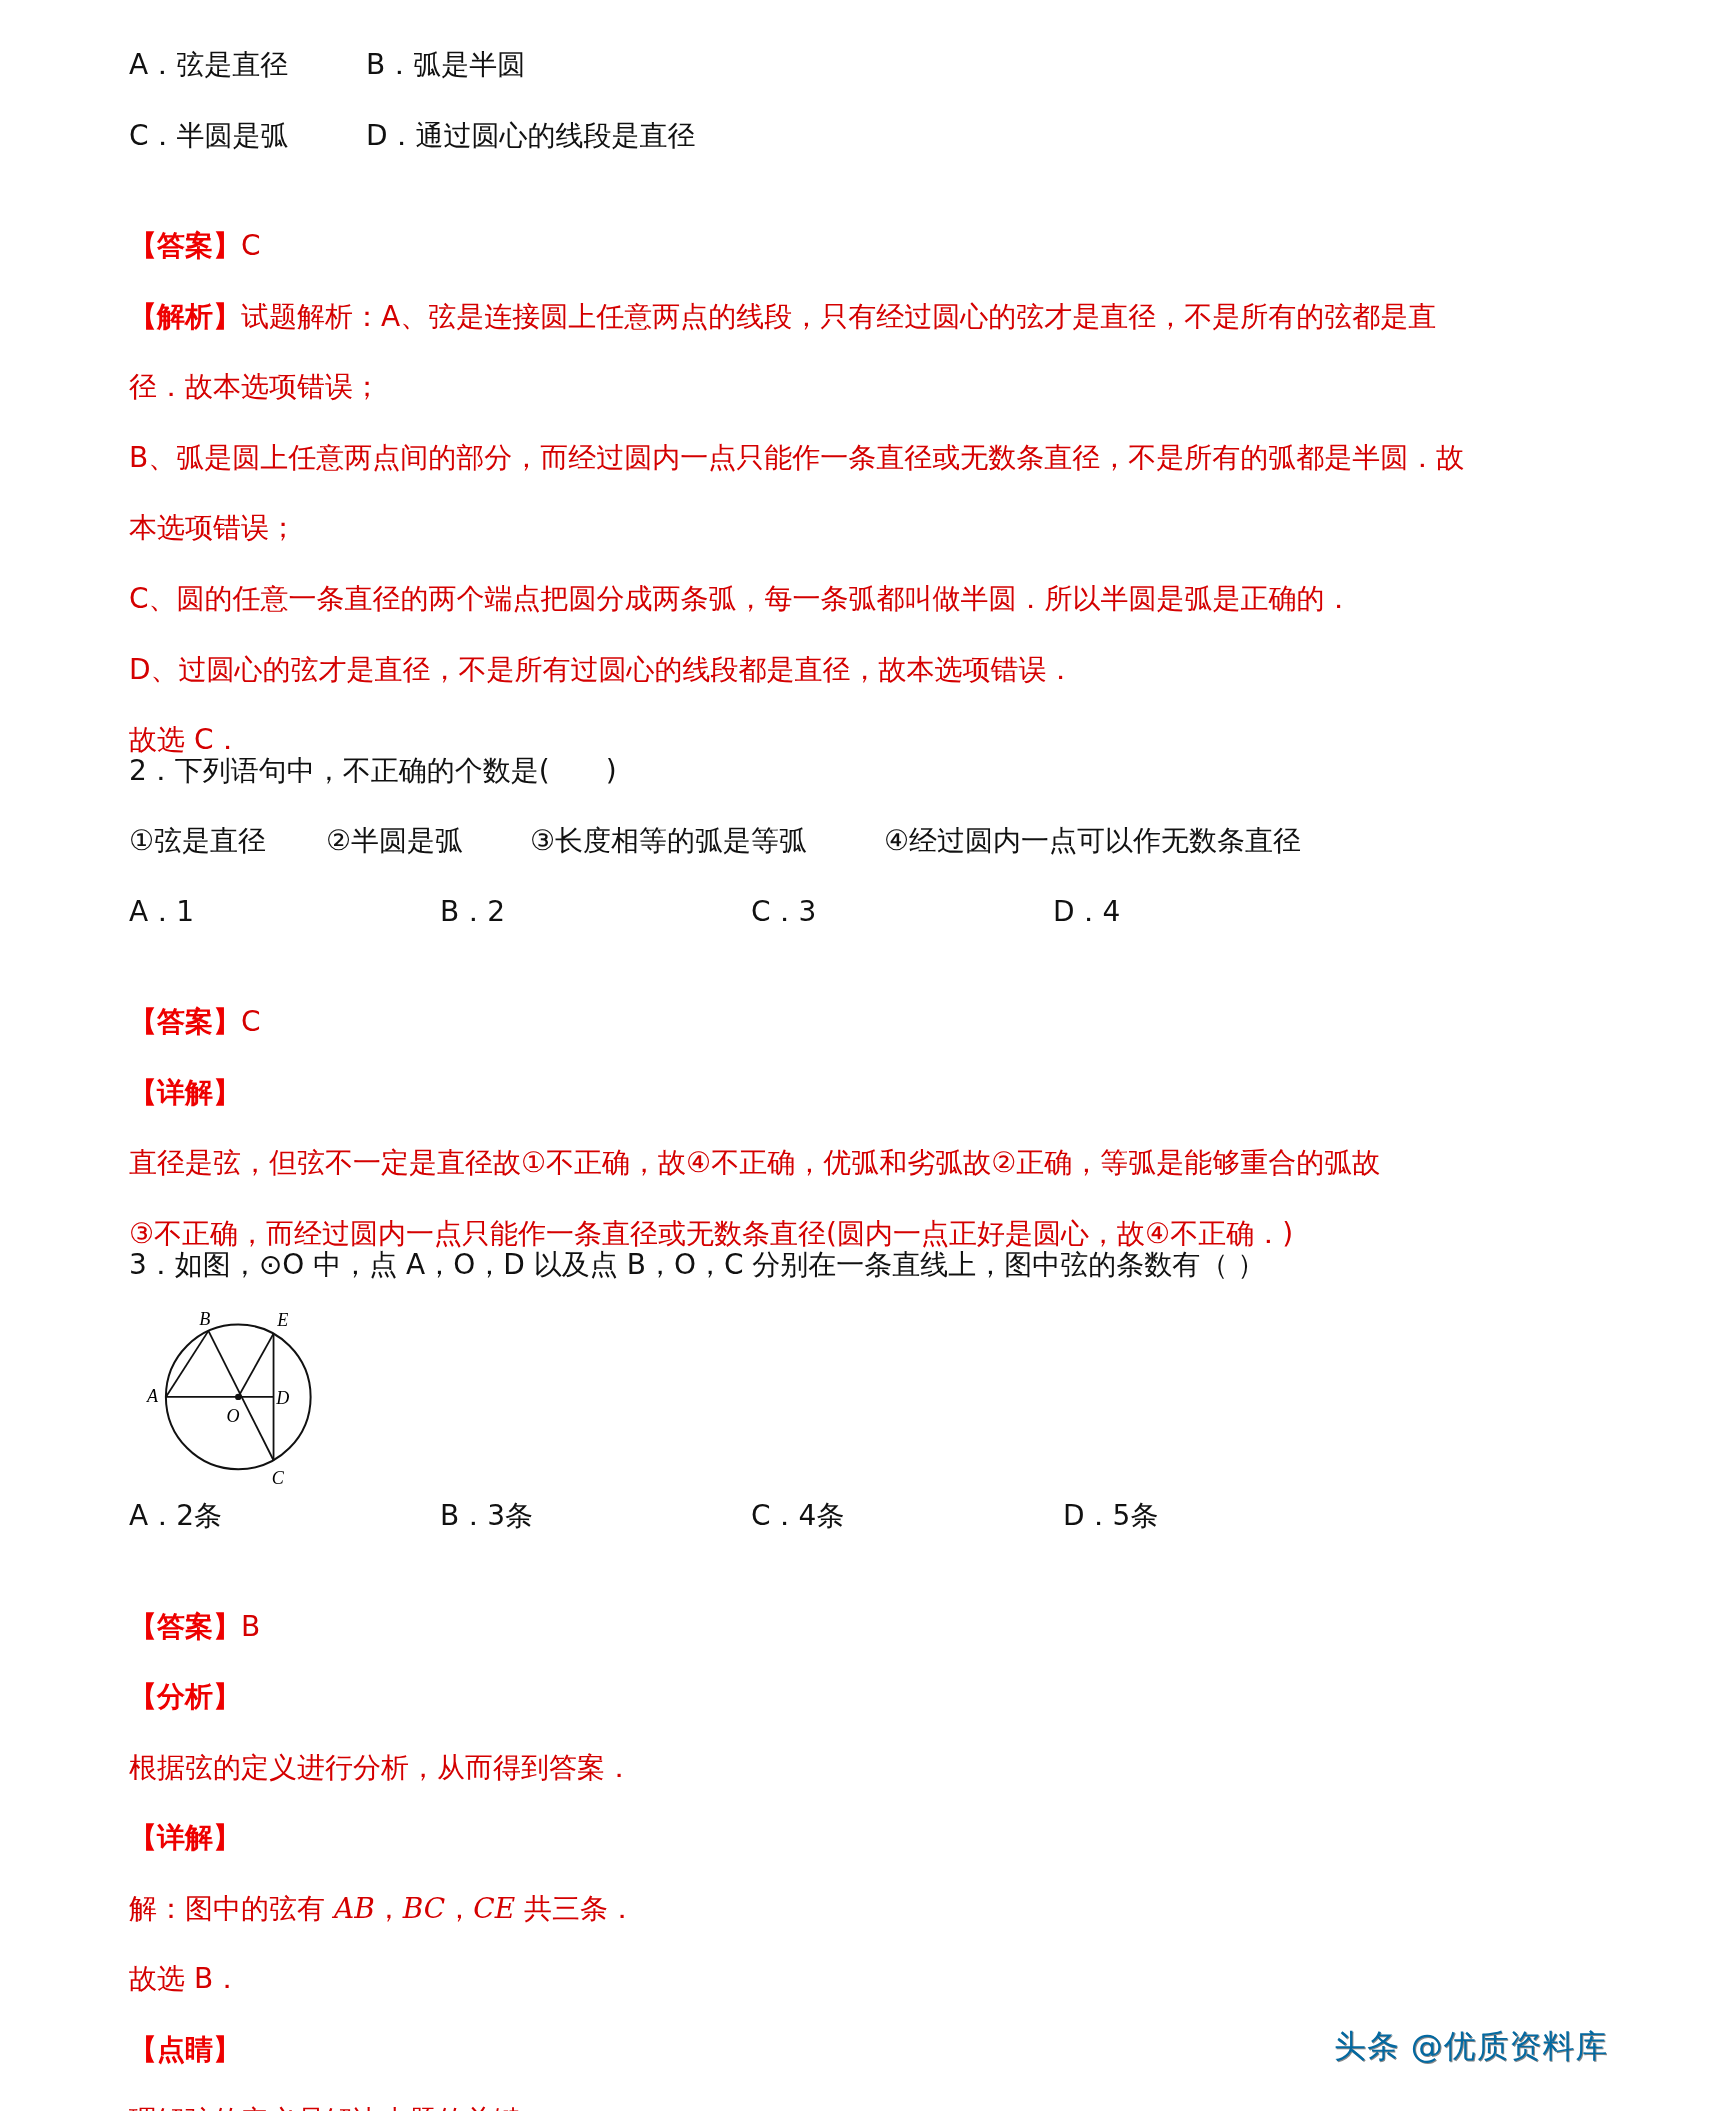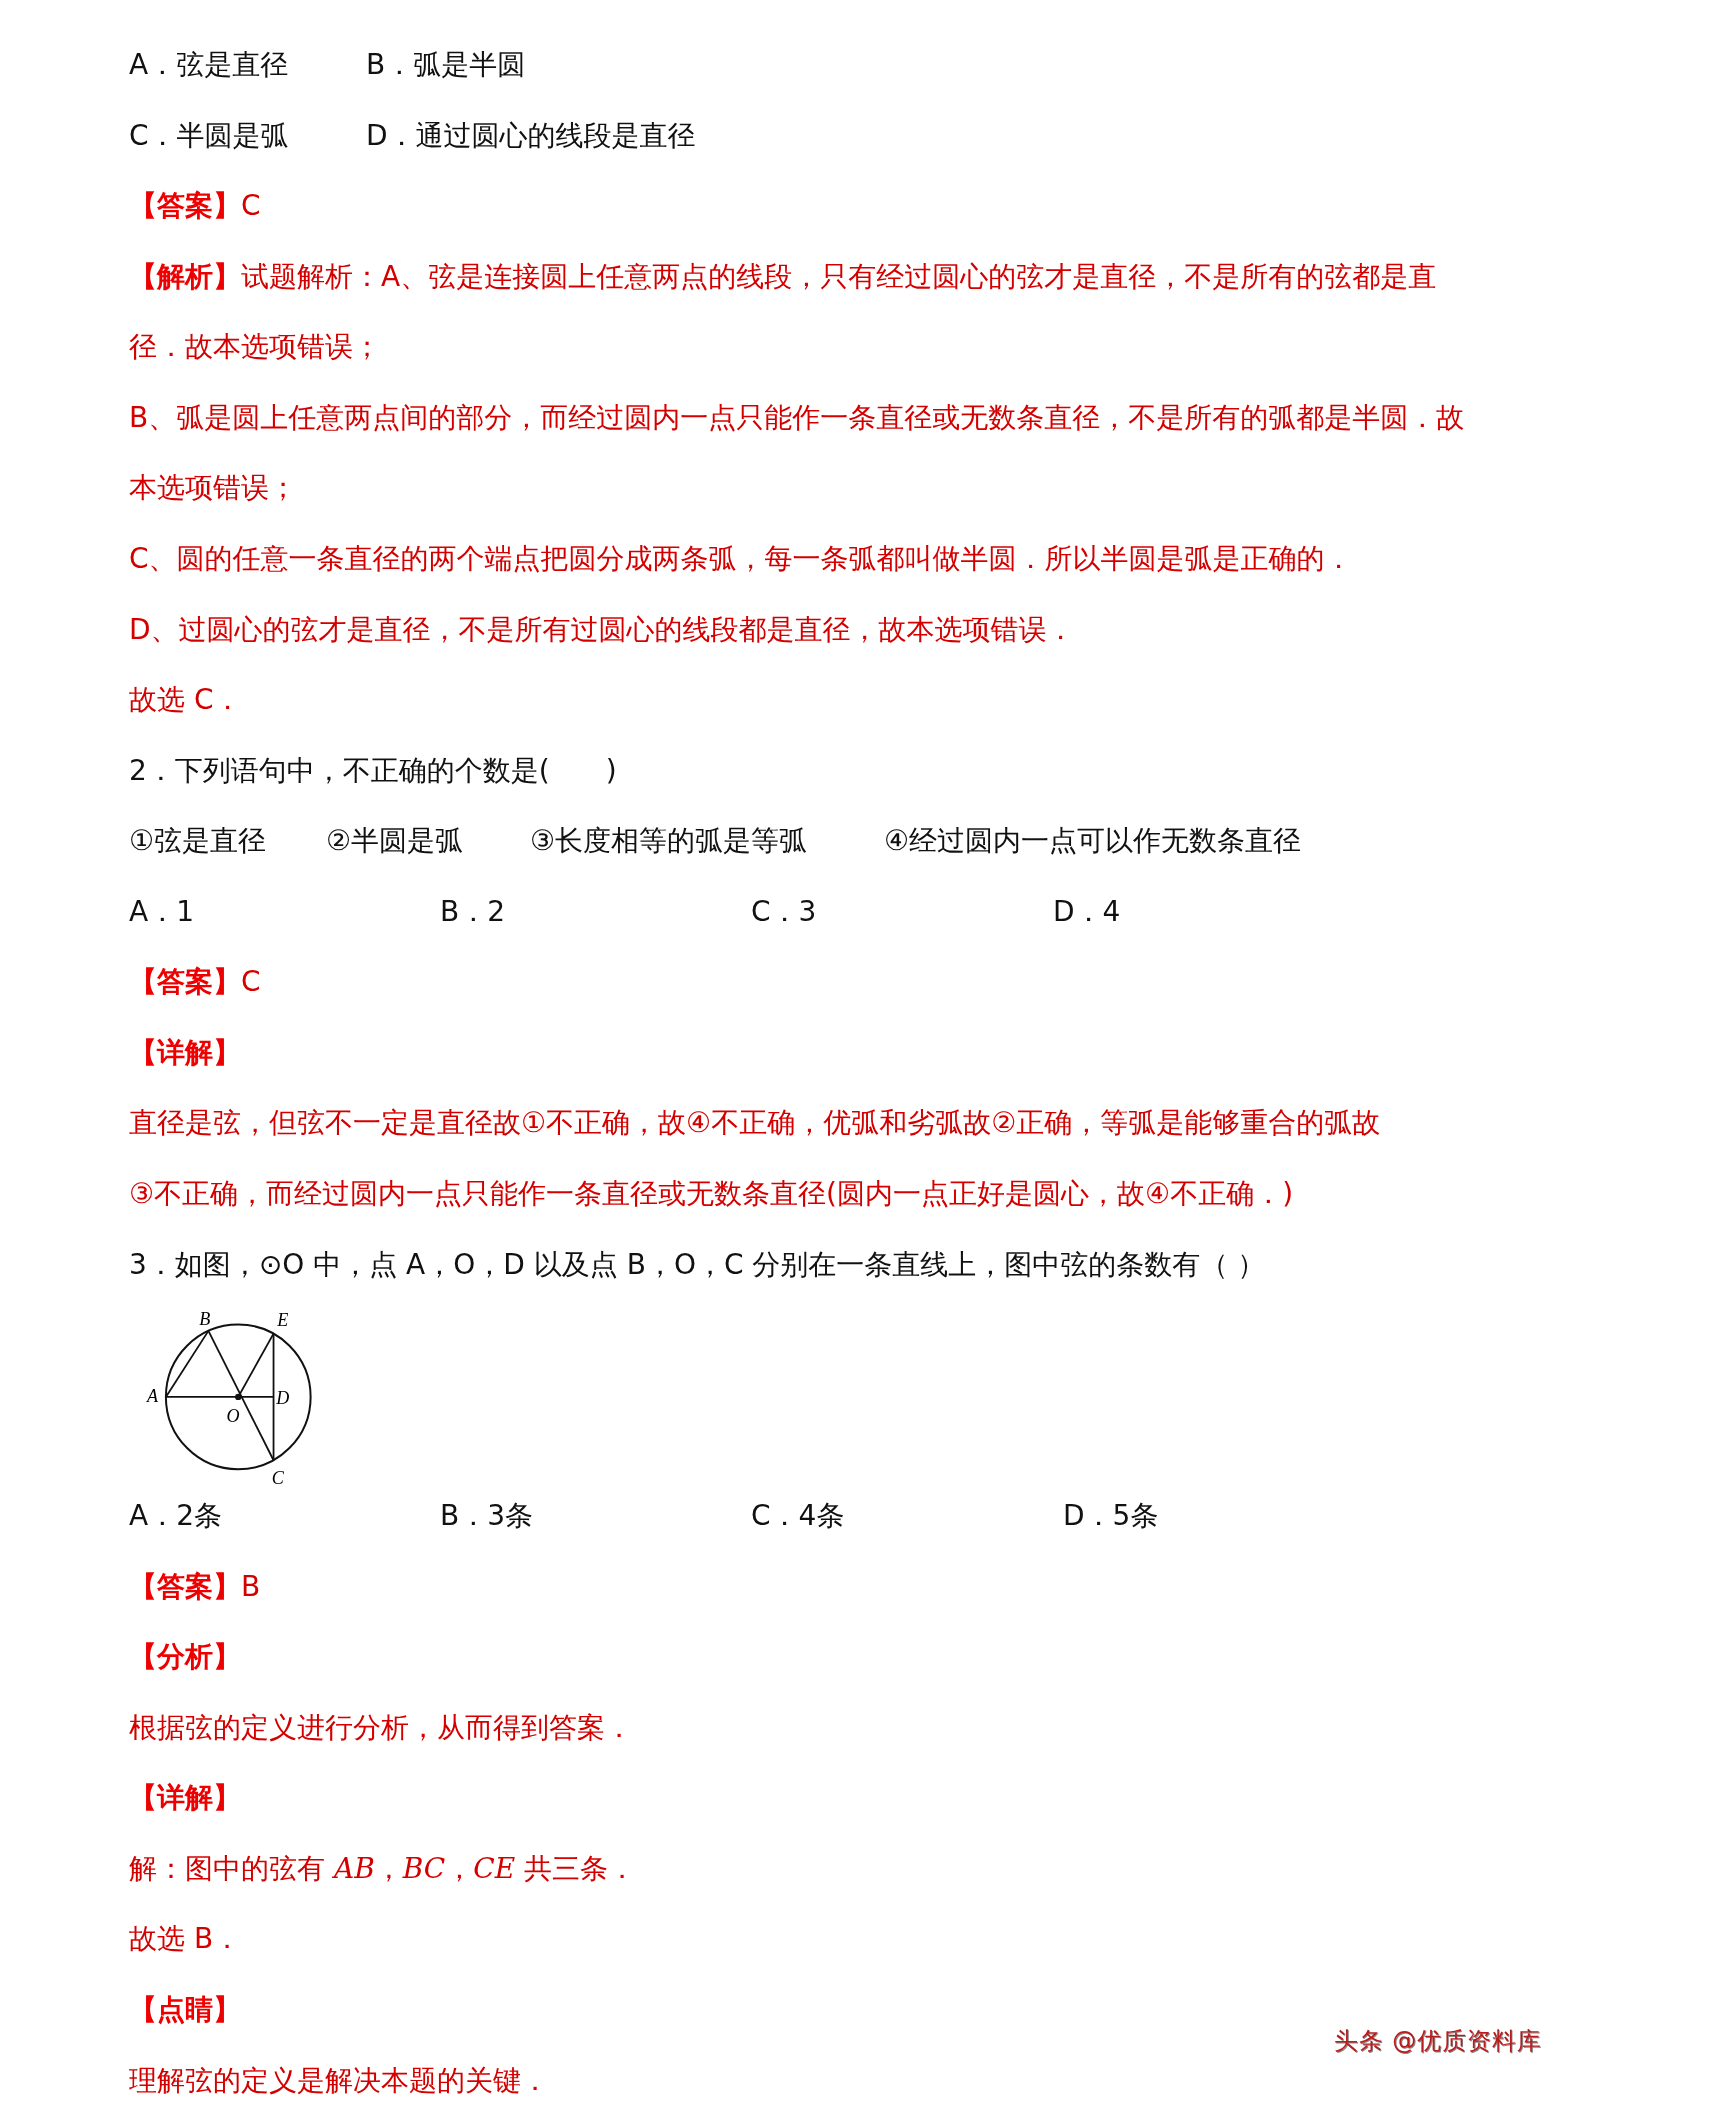--- a/index.html
+++ b/index.html
@@ -5,28 +5,28 @@
   html, body { margin: 0; padding: 0; background: #ffffff; }
   body {
     width: 1736px; height: 2111px; position: relative; overflow: hidden;
     font-family: "DejaVu Sans", "Liberation Sans", sans-serif;
     color: #111111;
   }
   .line {
     position: absolute; left: 129px;
     font-size: 28px; line-height: 36px; white-space: nowrap;
   }
-  .red { color: #d40000; }
+  .red { color: #d40000; margin-top: 40px; }
   .bracket { color: #ee0000; font-weight: bold; }
   .opt { position: absolute; white-space: nowrap; }
   .it { font-style: italic; font-family: "DejaVu Serif", "Liberation Serif", serif; text-align: center; }
   .diagram { position: absolute; left: 127px; top: 1301px; }
   .watermark {
     position: absolute; left: 1334px; top: 2025px;
-    font-size: 24px; color: #b91c1c; letter-spacing: 0.9px; white-space: nowrap;
+    font-size: 32px; color: #0369a1; letter-spacing: 0.9px; white-space: nowrap;
     text-shadow: 0.9px 0.9px 0 #888;
     text-align: right;
   }
 </style>
 </head>
 <body>
 
 <div class="line" style="top:47px">
   <span class="opt" style="left:0"><span>A．</span><span>弦是直径</span></span>
   <span class="opt" style="left:237px"><span>B．</span><span>弧是半圆</span></span>

